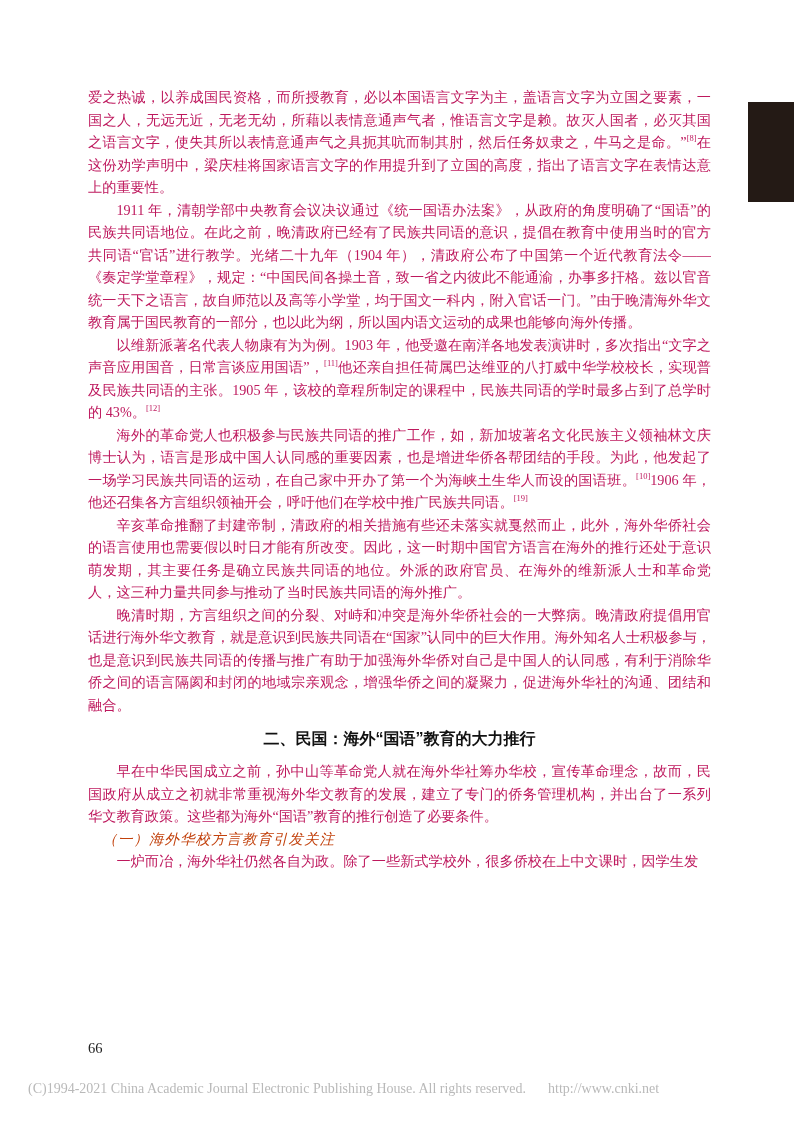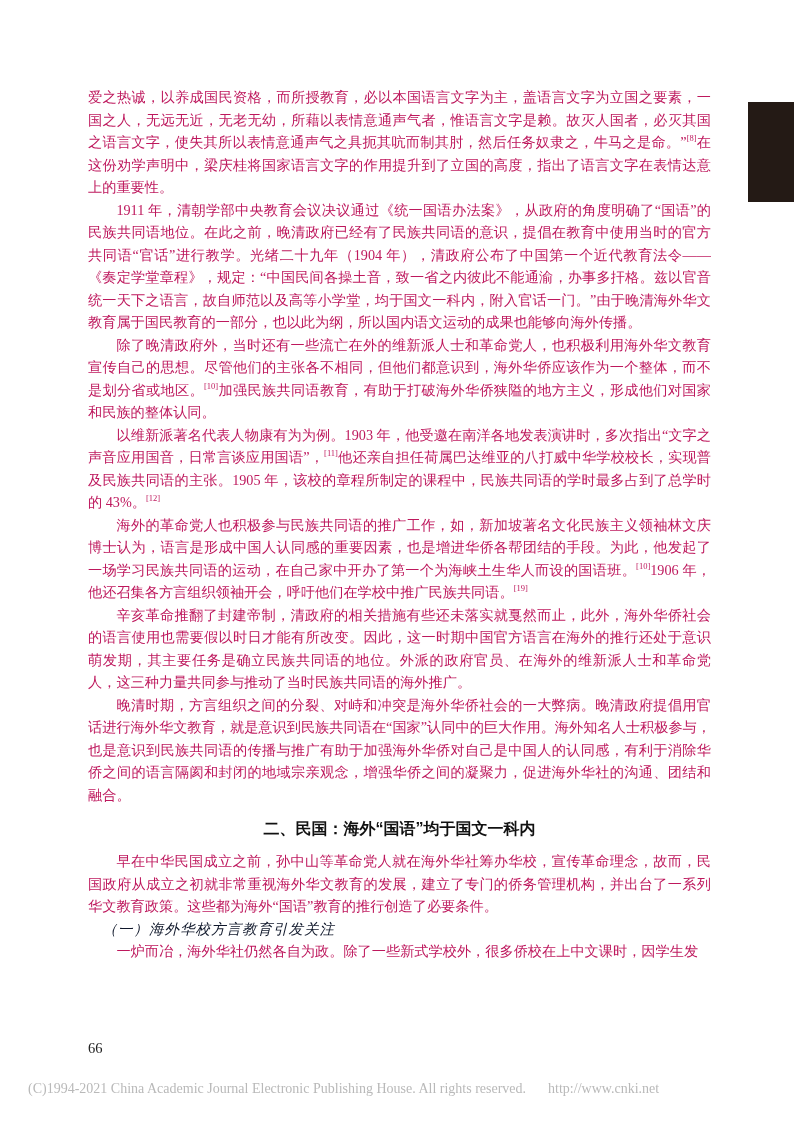--- a/index.html
+++ b/index.html
@@ -19,45 +19,44 @@
   }
   .article p.indent{text-indent:2em;}
   .article sup{font-size:8.5px;line-height:0;vertical-align:super;letter-spacing:0;}
   .article h2{
     font-family:"Liberation Sans","DejaVu Sans",sans-serif;
     font-weight:bold;font-size:16px;line-height:22px;text-align:center;
     color:#111111;margin:12px 0 10px 0;
   }
   .article h3{
     font-style:italic;font-weight:normal;font-size:14.5px;line-height:22.5px;
-    color:#0f172a;margin:0;text-indent:1em;letter-spacing:1px;
+    color:#c2410c;margin:0;text-indent:1em;letter-spacing:1px;
   }
   .page-number{
     position:absolute;left:88px;top:1040px;font-size:14.5px;color:#222222;
   }
   .footer{
     position:absolute;left:28px;top:1081px;width:740px;font-size:14px;
     white-space:nowrap;
   }
   .footer .url{margin-left:22px;}
 </style>
 </head>
 <body>
 
 <div class="edge-marker" style="background: rgb(36, 26, 21);"></div>
 
 <div class="article">
     <p>爱之热诚，以养成国民资格，而所授教育，必以本国语言文字为主，盖语言文字为立国之要素，一国之人，无远无近，无老无幼，所藉以表情意通声气者，惟语言文字是赖。故灭人国者，必灭其国之语言文字，使失其所以表情意通声气之具扼其吭而制其肘，然后任务奴隶之，牛马之是命。”<sup>[8]</sup>在这份劝学声明中，梁庆桂将国家语言文字的作用提升到了立国的高度，指出了语言文字在表情达意上的重要性。</p>
     <p class="indent">1911 年，清朝学部中央教育会议决议通过《统一国语办法案》，从政府的角度明确了“国语”的民族共同语地位。在此之前，晚清政府已经有了民族共同语的意识，提倡在教育中使用当时的官方共同语“官话”进行教学。光绪二十九年（1904 年），清政府公布了中国第一个近代教育法令——《奏定学堂章程》，规定：“中国民间各操土音，致一省之内彼此不能通渝，办事多扞格。兹以官音统一天下之语言，故自师范以及高等小学堂，均于国文一科内，附入官话一门。”由于晚清海外华文教育属于国民教育的一部分，也以此为纲，所以国内语文运动的成果也能够向海外传播。</p>
-    <p class="indent">除了晚清政府外，当时还有一些流亡在外的维新派人士和革命党人，也积极利用海外华文教育宣传自己的思想。尽管他们的主张各不相同，但他们都意识到，海外华侨应该作为一个整体，而不是划分省或地区。<sup>[10]</sup>加强民族共同语教育，有助于打破海外华侨狭隘的地方主义，形成他们对国家和民族的整体认同。</p>
     <p class="indent">以维新派著名代表人物康有为为例。1903 年，他受邀在南洋各地发表演讲时，多次指出“文字之声音应用国音，日常言谈应用国语”，<sup>[11]</sup>他还亲自担任荷属巴达维亚的八打威中华学校校长，实现普及民族共同语的主张。1905 年，该校的章程所制定的课程中，民族共同语的学时最多占到了总学时的 43%。<sup>[12]</sup></p>
     <p class="indent">海外的革命党人也积极参与民族共同语的推广工作，如，新加坡著名文化民族主义领袖林文庆博士认为，语言是形成中国人认同感的重要因素，也是增进华侨各帮团结的手段。为此，他发起了一场学习民族共同语的运动，在自己家中开办了第一个为海峡土生华人而设的国语班。<sup>[10]</sup>1906 年，他还召集各方言组织领袖开会，呼吁他们在学校中推广民族共同语。<sup>[19]</sup></p>
     <p class="indent">辛亥革命推翻了封建帝制，清政府的相关措施有些还未落实就戛然而止，此外，海外华侨社会的语言使用也需要假以时日才能有所改变。因此，这一时期中国官方语言在海外的推行还处于意识萌发期，其主要任务是确立民族共同语的地位。外派的政府官员、在海外的维新派人士和革命党人，这三种力量共同参与推动了当时民族共同语的海外推广。</p>
     <p class="indent">晚清时期，方言组织之间的分裂、对峙和冲突是海外华侨社会的一大弊病。晚清政府提倡用官话进行海外华文教育，就是意识到民族共同语在“国家”认同中的巨大作用。海外知名人士积极参与，也是意识到民族共同语的传播与推广有助于加强海外华侨对自己是中国人的认同感，有利于消除华侨之间的语言隔阂和封闭的地域宗亲观念，增强华侨之间的凝聚力，促进海外华社的沟通、团结和融合。</p>
-    <h2>二、民国：海外“国语”均于国文一科内</h2>
+    <h2>二、民国：海外“国语”教育的大力推行</h2>
     <p class="indent">早在中华民国成立之前，孙中山等革命党人就在海外华社筹办华校，宣传革命理念，故而，民国政府从成立之初就非常重视海外华文教育的发展，建立了专门的侨务管理机构，并出台了一系列华文教育政策。这些都为海外“国语”教育的推行创造了必要条件。</p>
     <h3>（一）海外华校方言教育引发关注</h3>
     <p class="indent">一炉而冶，海外华社仍然各自为政。除了一些新式学校外，很多侨校在上中文课时，因学生发</p>
   </div>
 
 <div class="page-number">66</div>
 
 <div class="footer" style="color: rgb(185, 185, 185);">
   <span>(C)1994-2021 China Academic Journal Electronic Publishing House. All rights reserved.</span><span class="url">http://www.cnki.net</span>
 </div>

